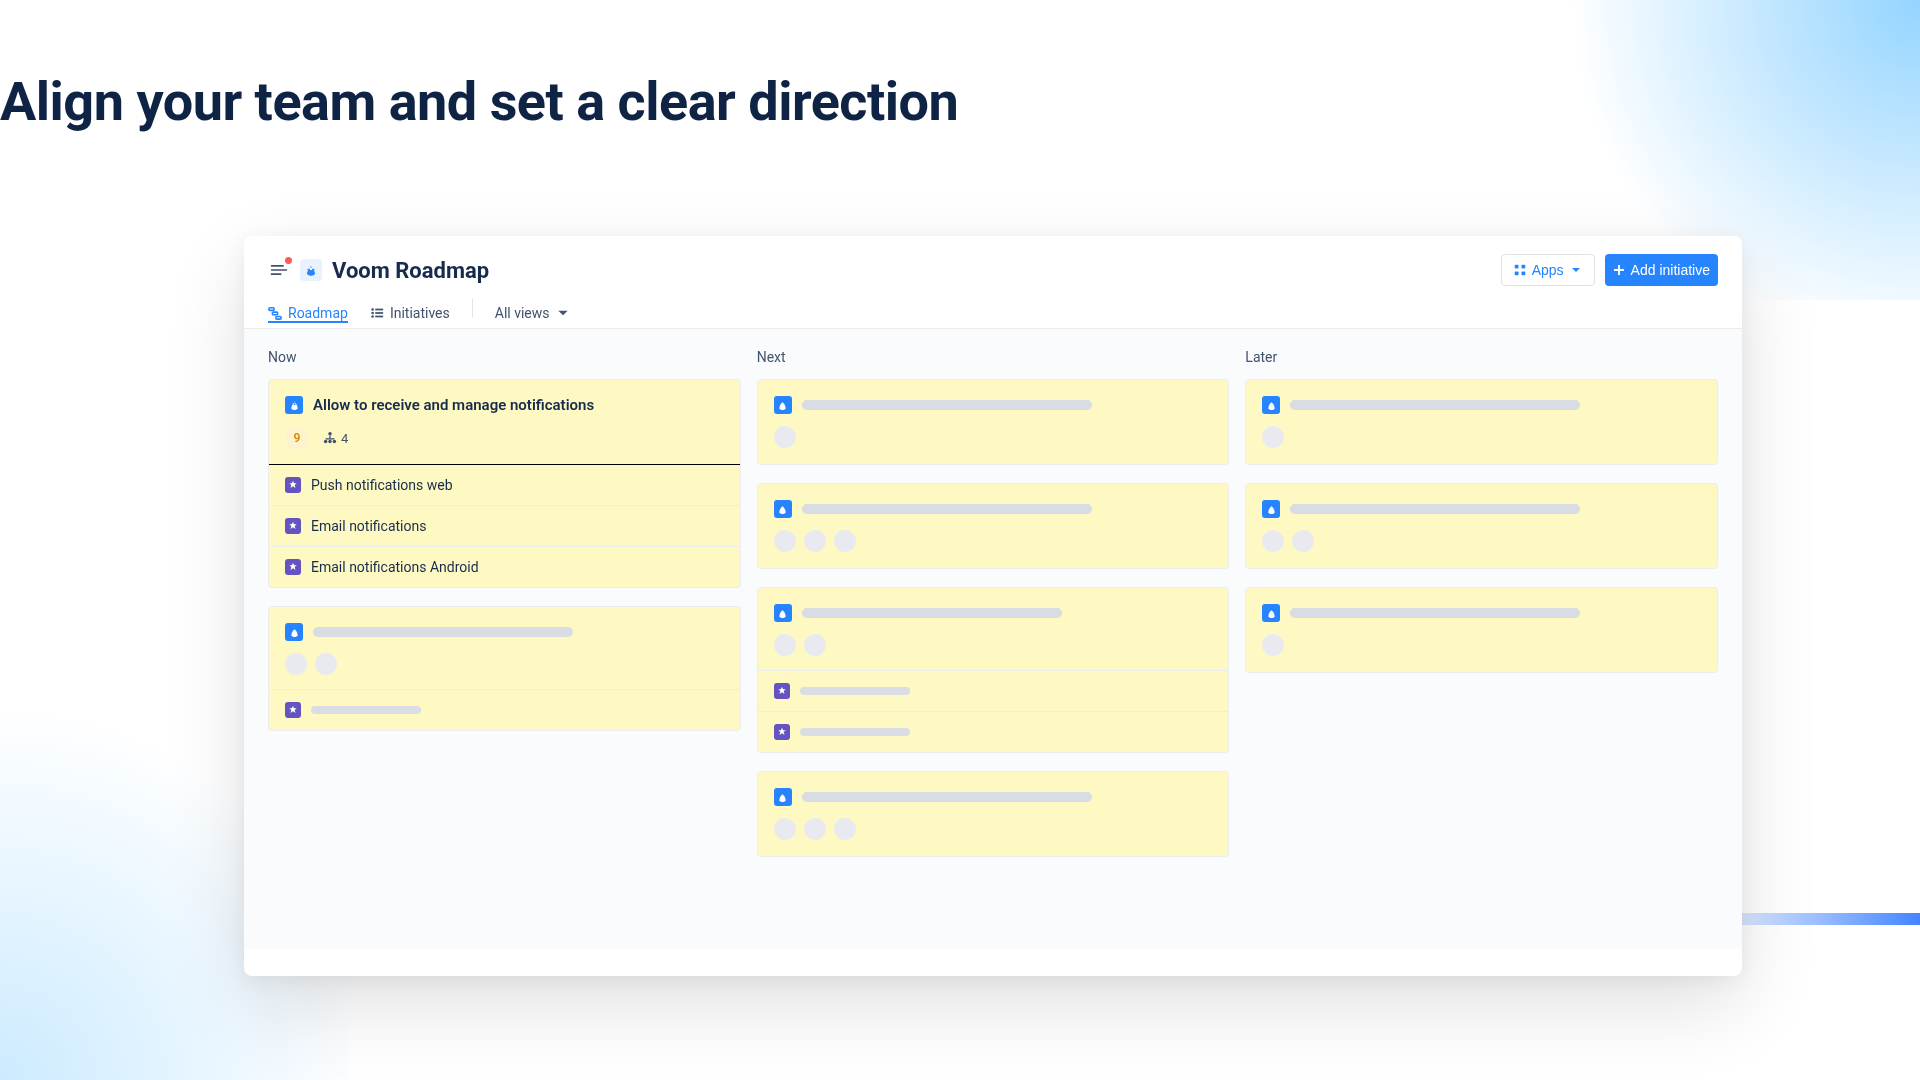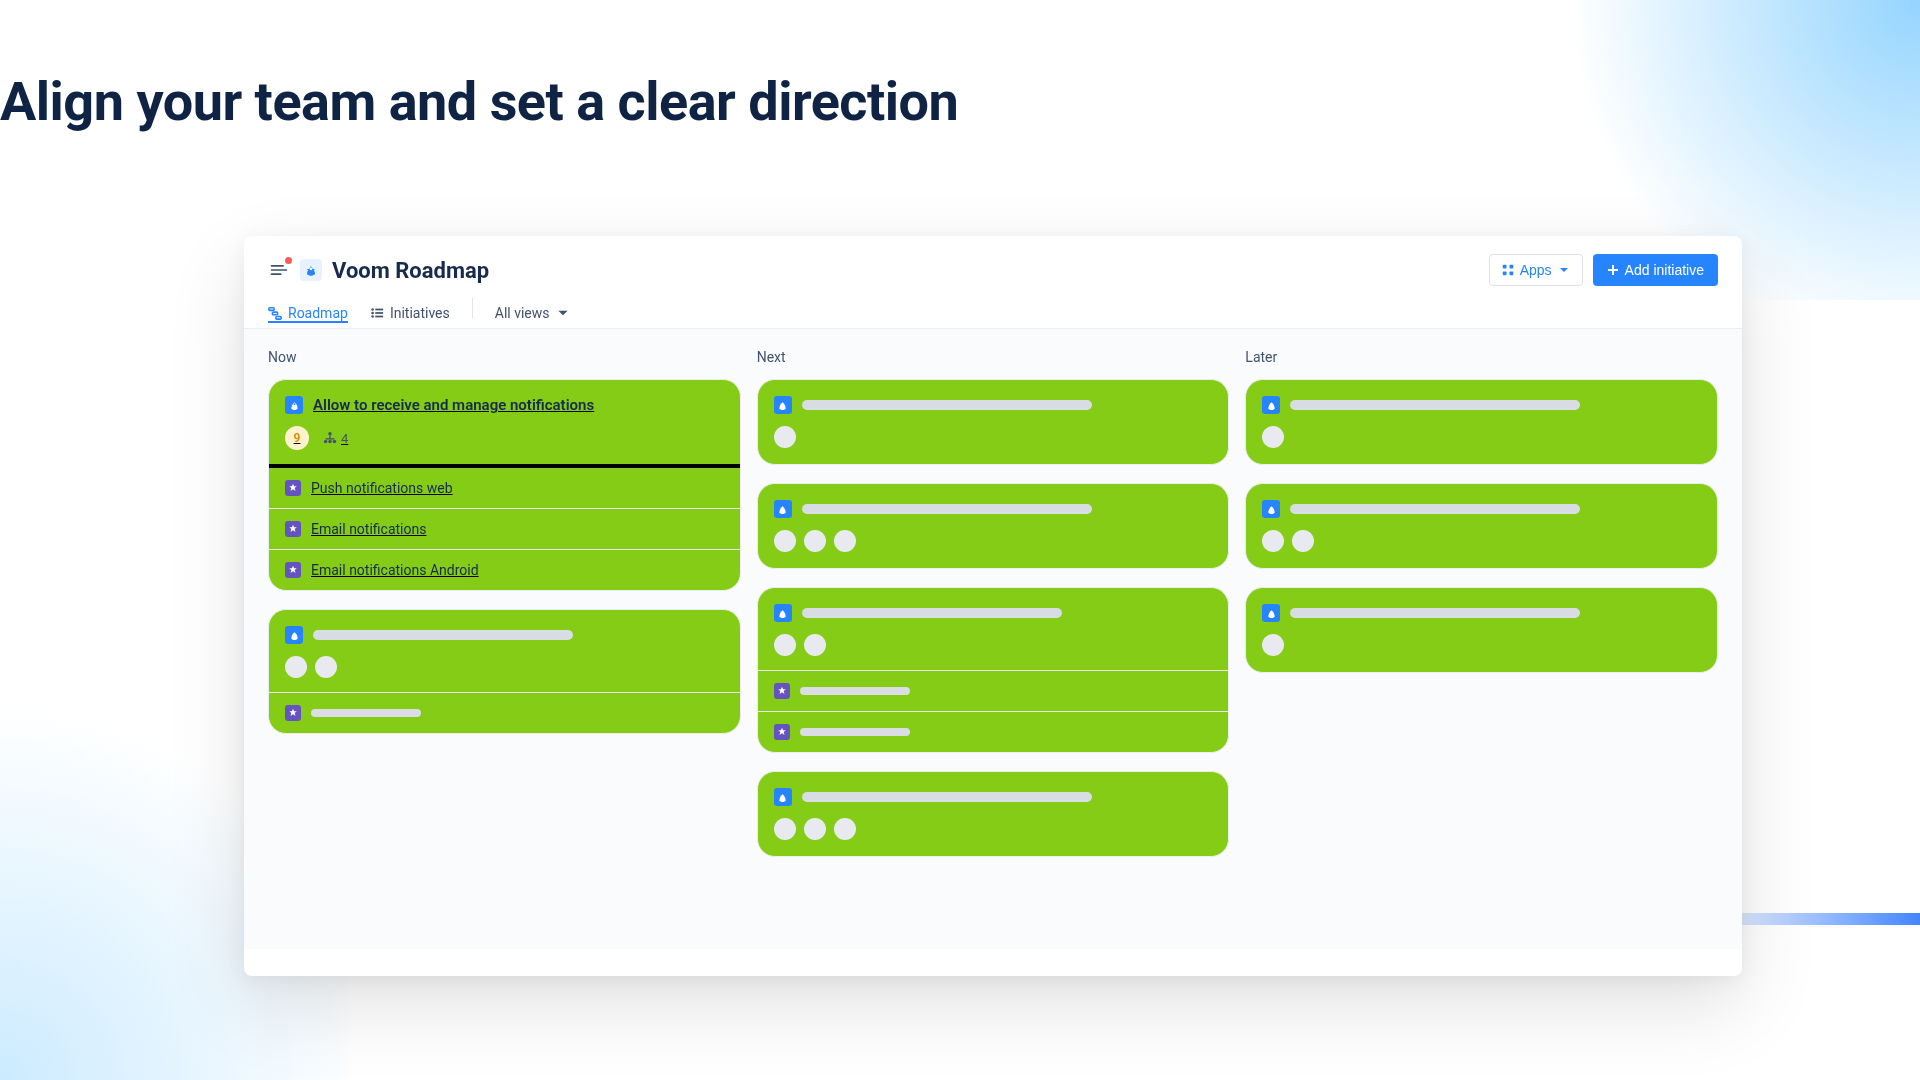--- a/index.html
+++ b/index.html
@@ -119,21 +119,21 @@
   align-items:center;
   gap:6px;
   cursor:pointer;
 }
 .add-btn {
   background:#2684ff;
   border:none;
   color:#fff;
   font-size:14px;
   border-radius:4px;
-  padding:7px 14px;
+  padding:7px 8px;
   display:flex;
   align-items:center;
   gap:6px;
   cursor:pointer;
 }
 .apps-btn svg, .add-btn svg { width:12px; height:12px; }
 .caret-down { width:10px; height:10px; }
 
 .tabs-row {
   display:flex;
@@ -173,26 +173,25 @@
 .column {
   flex:1;
   min-width:0;
 }
 .column-header {
   font-size:14px;
   color:#42526e;
   margin-bottom:14px;
 }
 .card {
-  background:#84cc16;
+  background:#fef9c3;
   border:1px solid #ebecf0;
-  border-radius:18px;
+  border-radius:4px;
   padding:16px;
   margin-bottom:18px;
-  text-decoration:underline;
 }
 .card-title-row {
   display:flex;
   align-items:center;
   gap:10px;
   margin-bottom:12px;
 }
 .icon-box-blue {
   width:18px;
   height:18px;
@@ -243,21 +242,21 @@
   gap:4px;
   font-size:13px;
   color:#42526e;
 }
 .hier-stat svg { width:14px; height:14px; }
 .sub-items {
   margin-top:14px;
   margin-left:-16px;
   margin-right:-16px;
   margin-bottom:-16px;
-  border-top:4px solid #000000;
+  border-top:1px solid #000000;
 }
 .sub-item {
   display:flex;
   align-items:center;
   gap:10px;
   padding:12px 16px;
   border-bottom:1px solid #ebecf0;
   font-size:14px;
   color:#172b4d;
   cursor:pointer;

